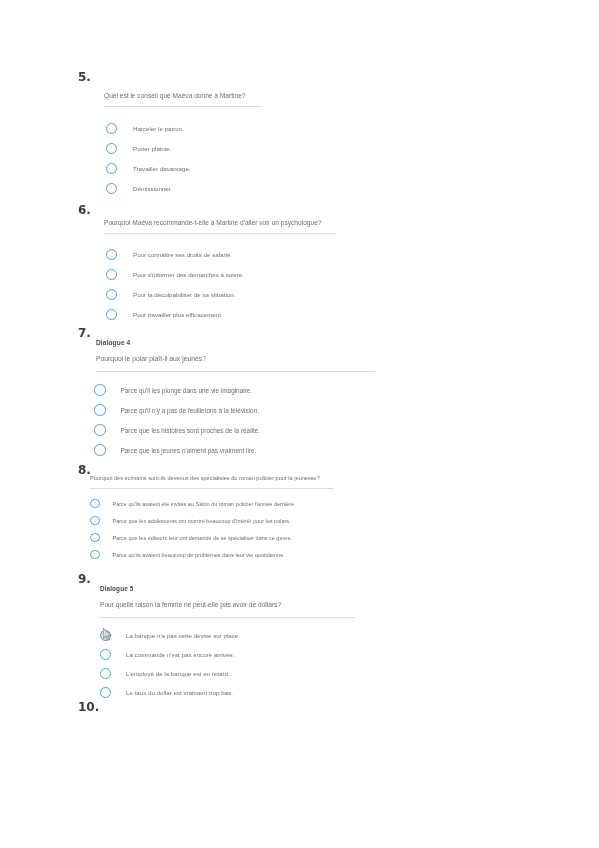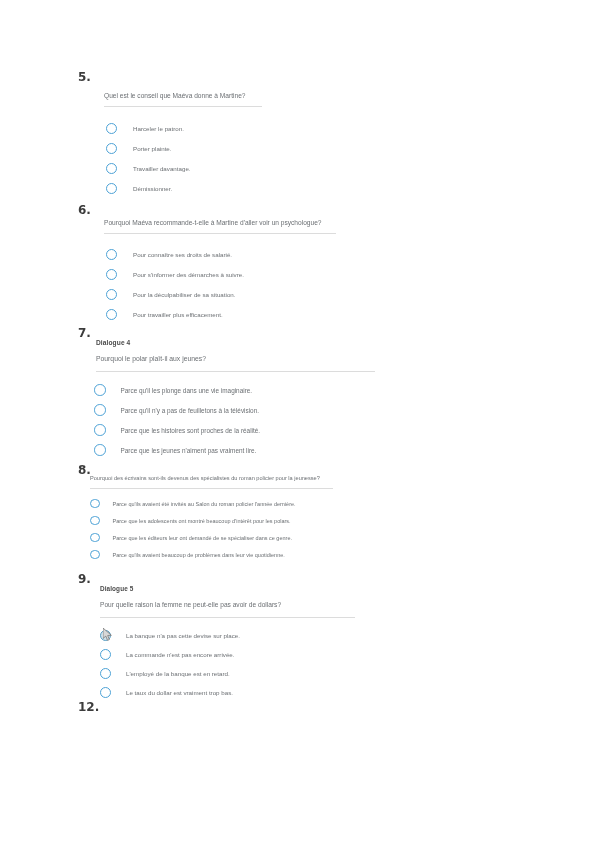--- a/index.html
+++ b/index.html
@@ -272,16 +272,16 @@
         </div>
         <div class="opt">
           <span class="radio"></span>
           <span class="opt-label">Le taux du dollar est vraiment trop bas.</span>
         </div>
       </div>
     </div>
   </div>
 
   <div class="qblock" id="q10">
-    <div class="qnum">12.</div>
+    <div class="qnum">10.</div>
   </div>
 
 </div>
 
 </body></html>

